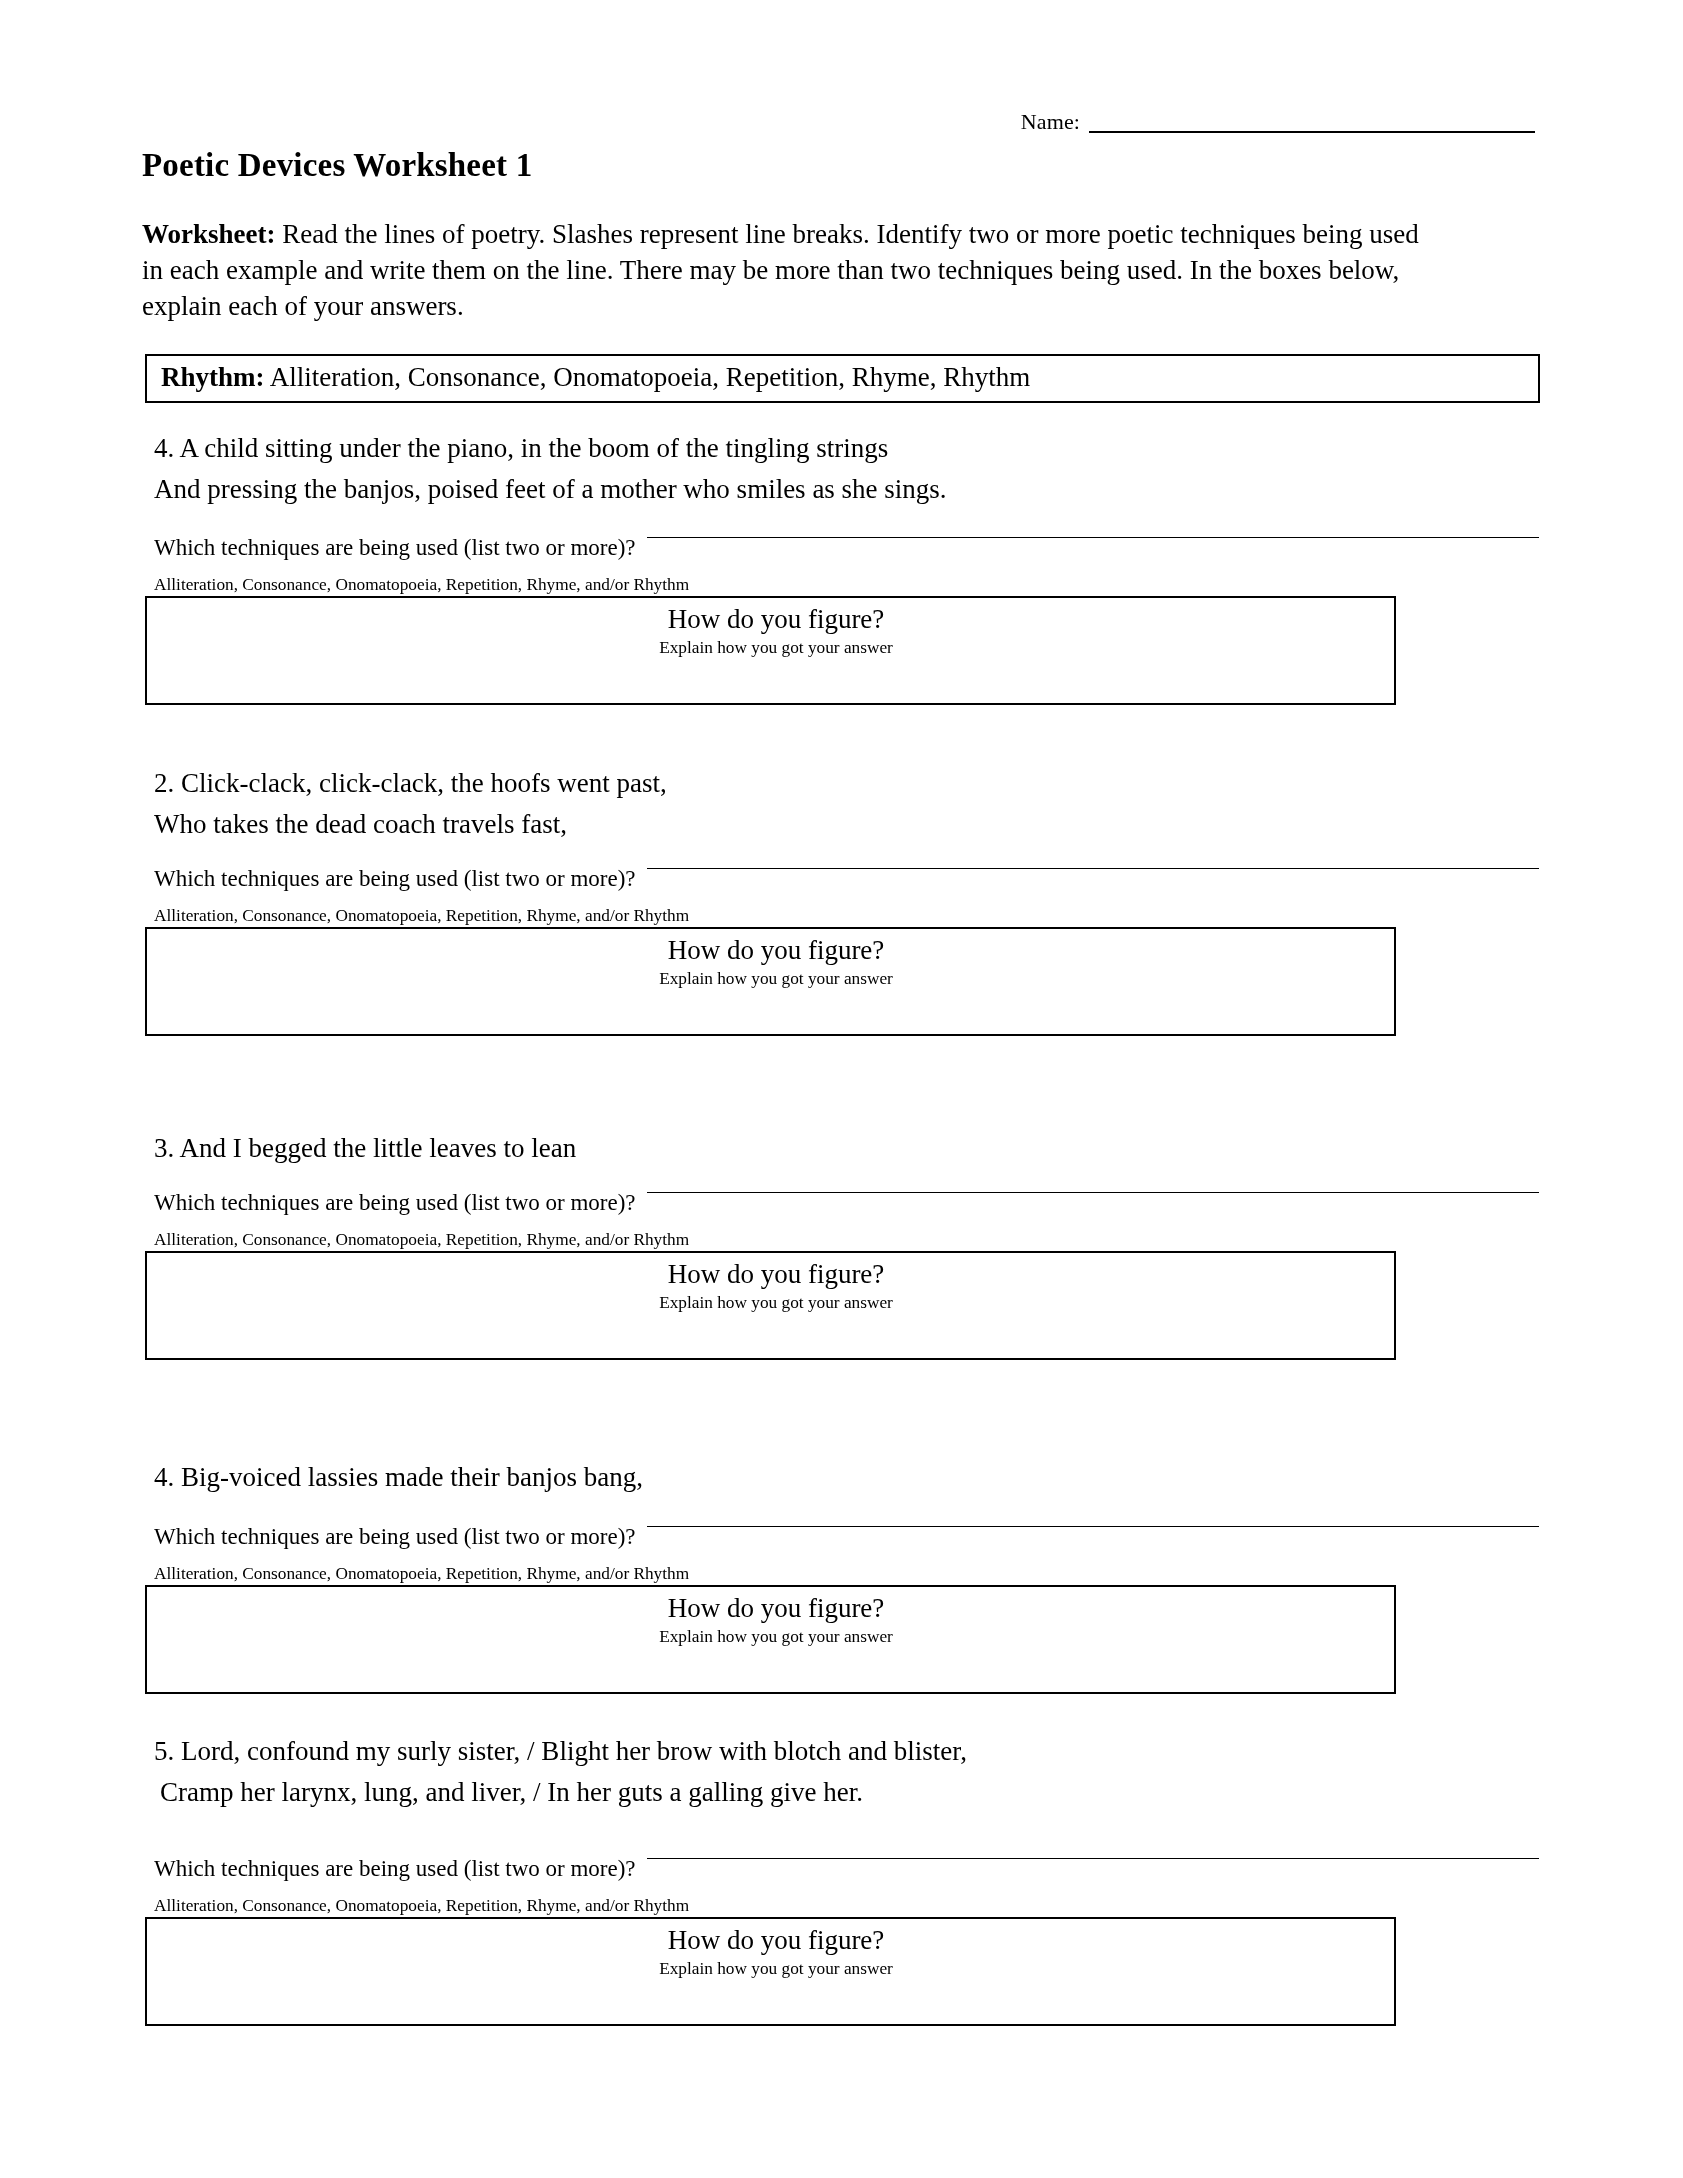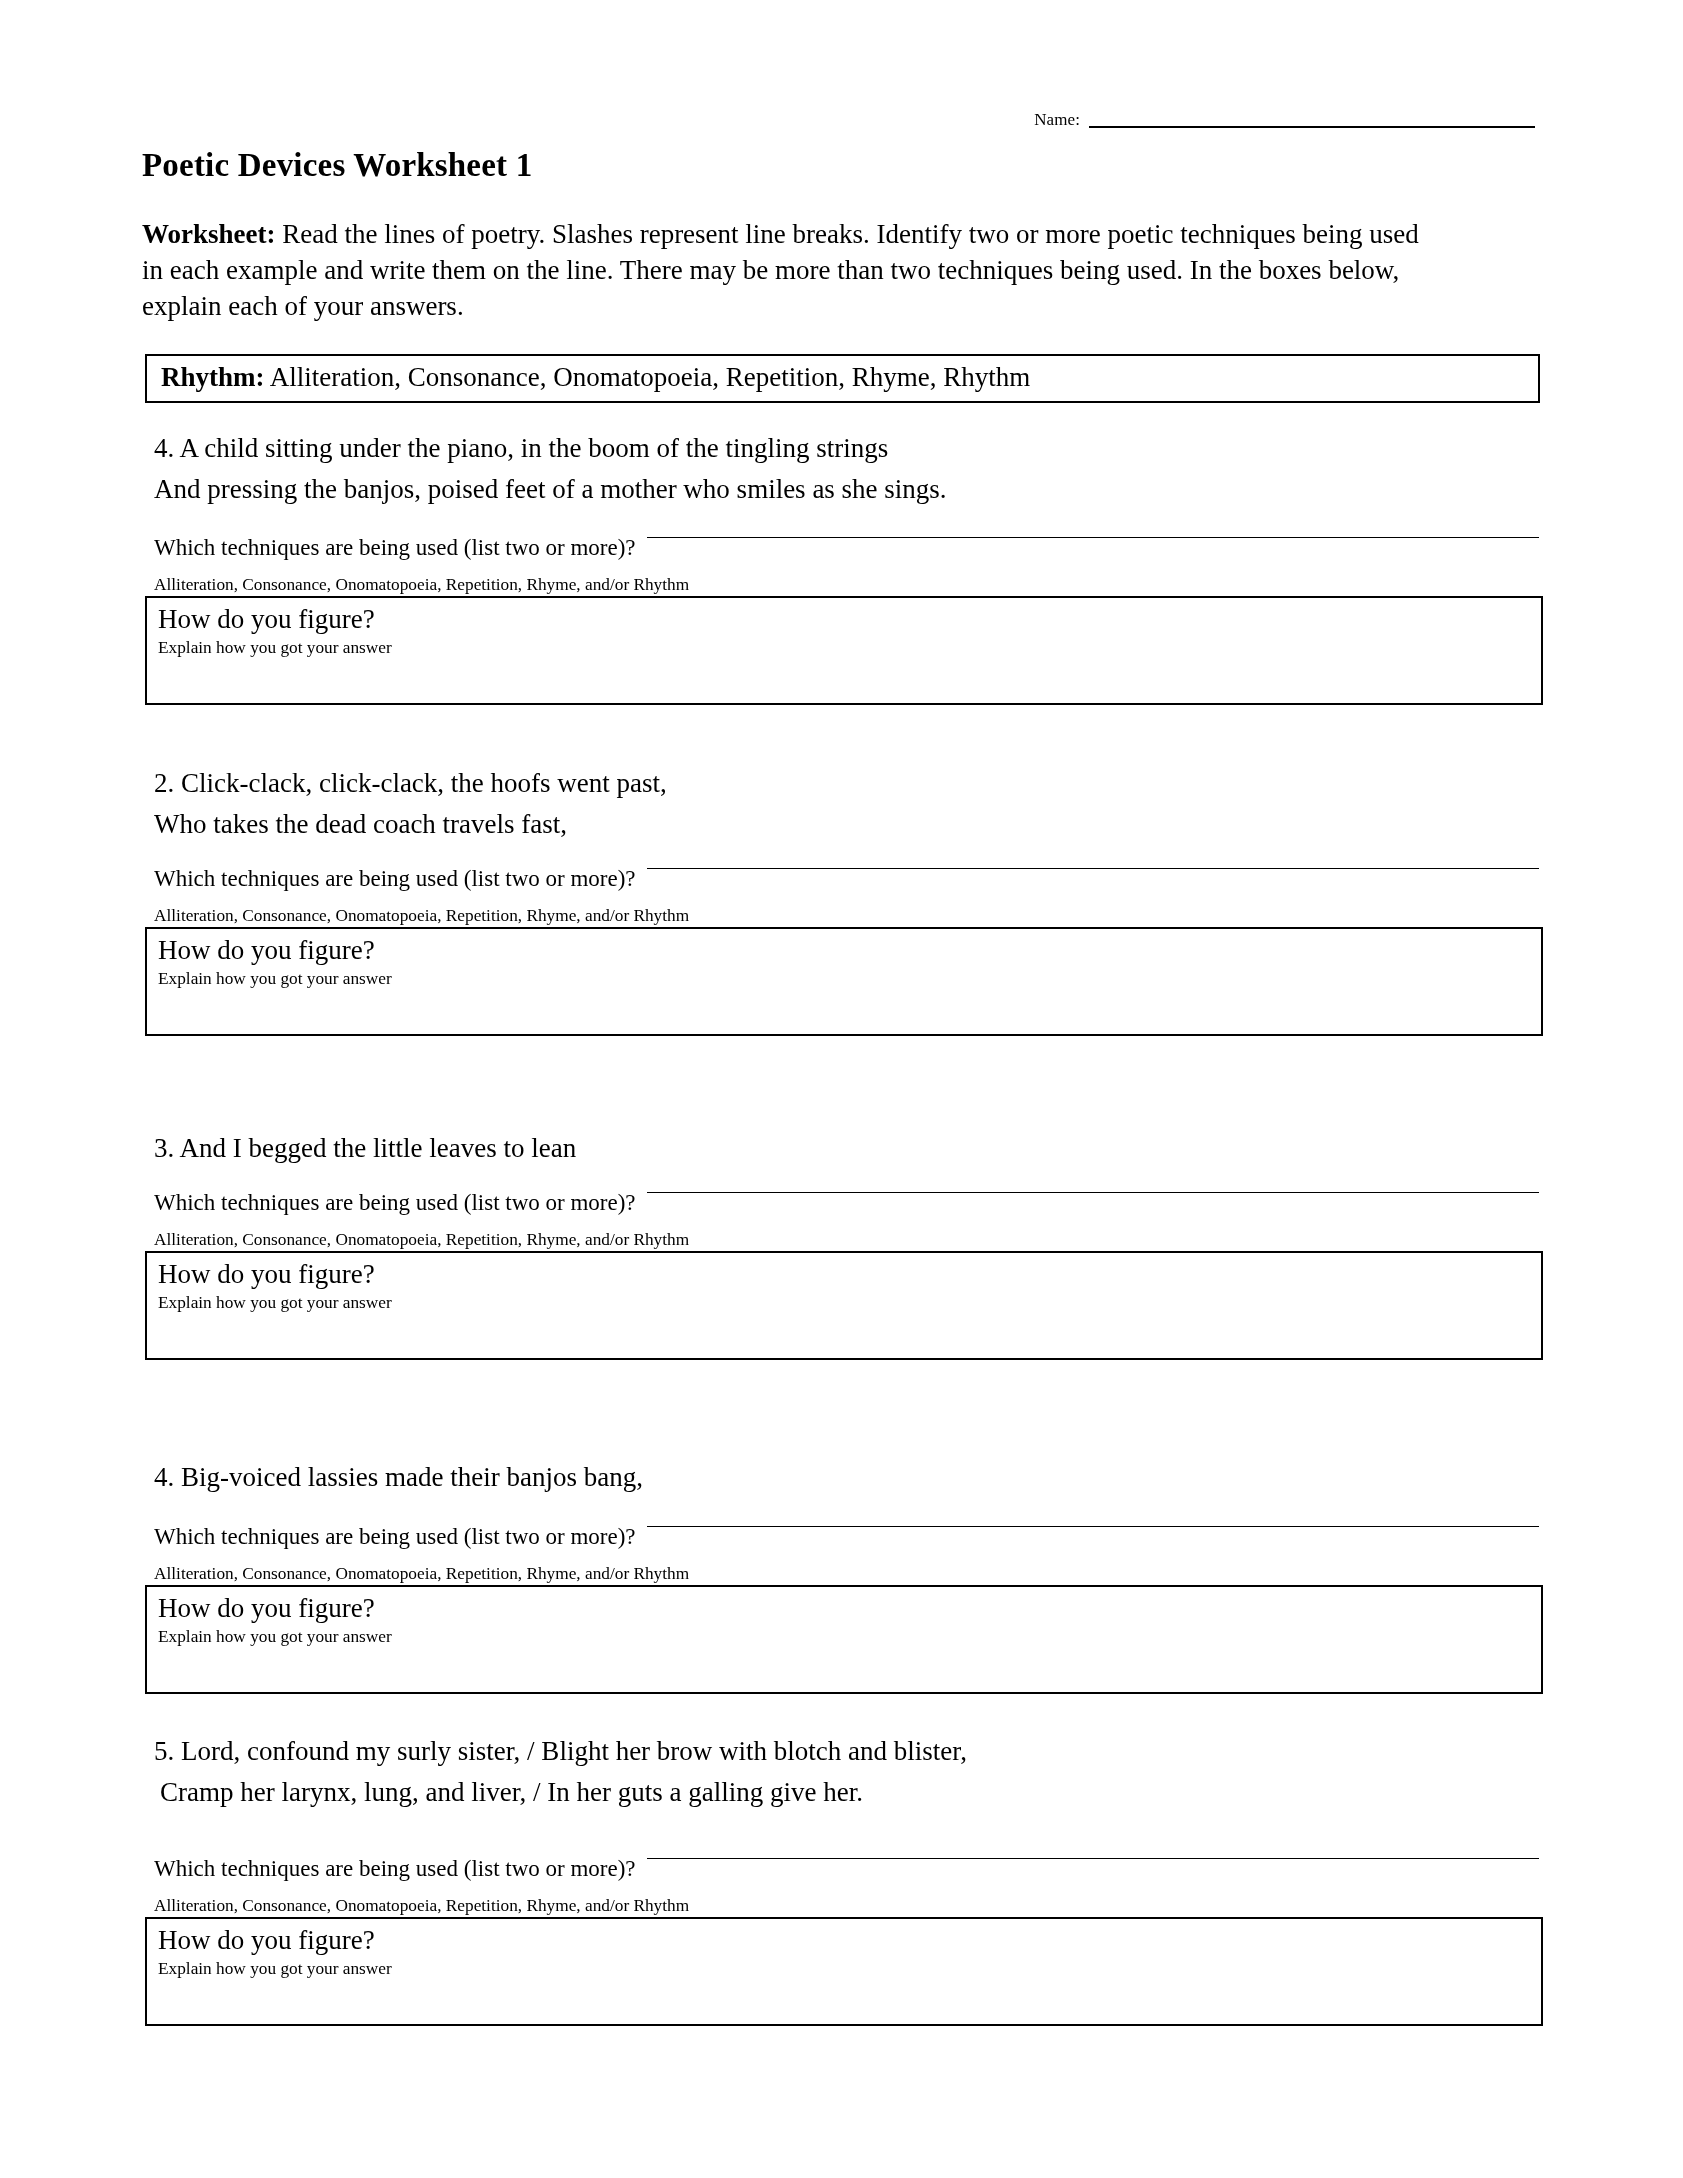--- a/index.html
+++ b/index.html
@@ -31,21 +31,21 @@
   }
   .name-block {
     position: absolute;
     right: 7px;
     top: 111px;
     display: flex;
     align-items: flex-end;
     gap: 9px;
   }
   .name-label {
-    font-size: 17px;
+    font-size: 22px;
     line-height: 1;
     letter-spacing: 0.1px;
   }
   .name-line {
     width: 446px;
     border-bottom: 2.4px solid #000;
     height: 3px;
   }
 
   .title {
@@ -120,23 +120,24 @@
     font-size: 17.3px;
     line-height: 22px;
     padding-left: 12px;
     white-space: nowrap;
   }
 
   .figure-box {
     position: relative;
     box-sizing: border-box;
     margin-left: 3px;
-    width: 1398px;
+    width: 1251px;
     border: 2.6px solid #000;
     padding: 4px 0 0 11px;
+    text-align: center;
   }
   .figure-title {
     font-size: 27px;
     line-height: 34px;
   }
   .figure-sub {
     font-size: 17.3px;
     line-height: 24px;
   }
 </style>

